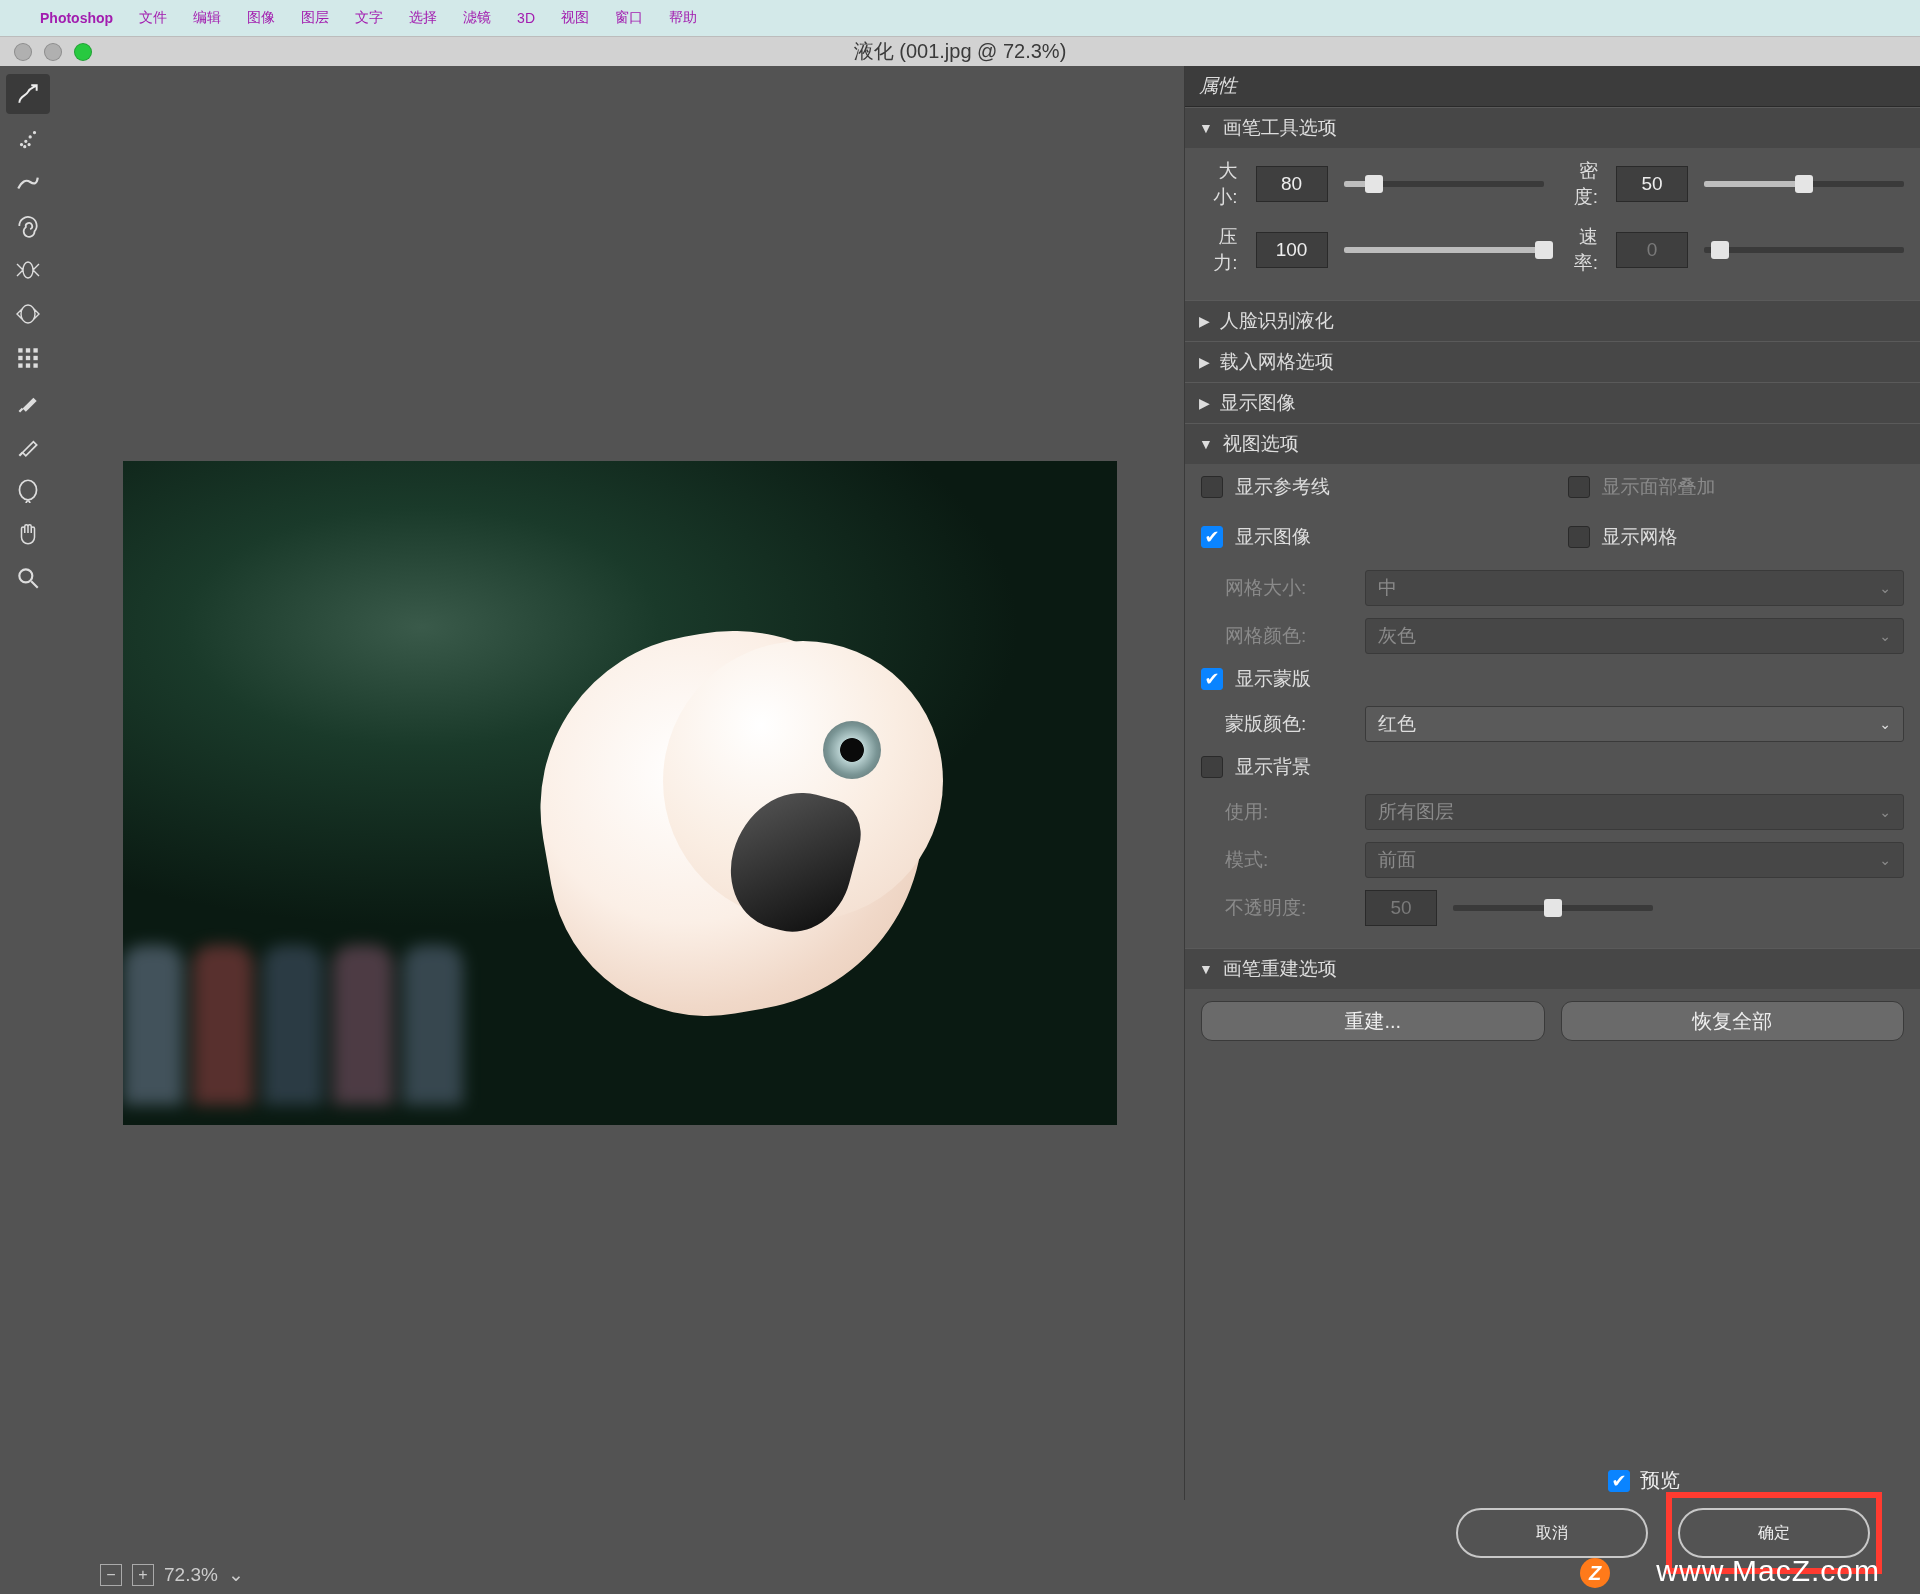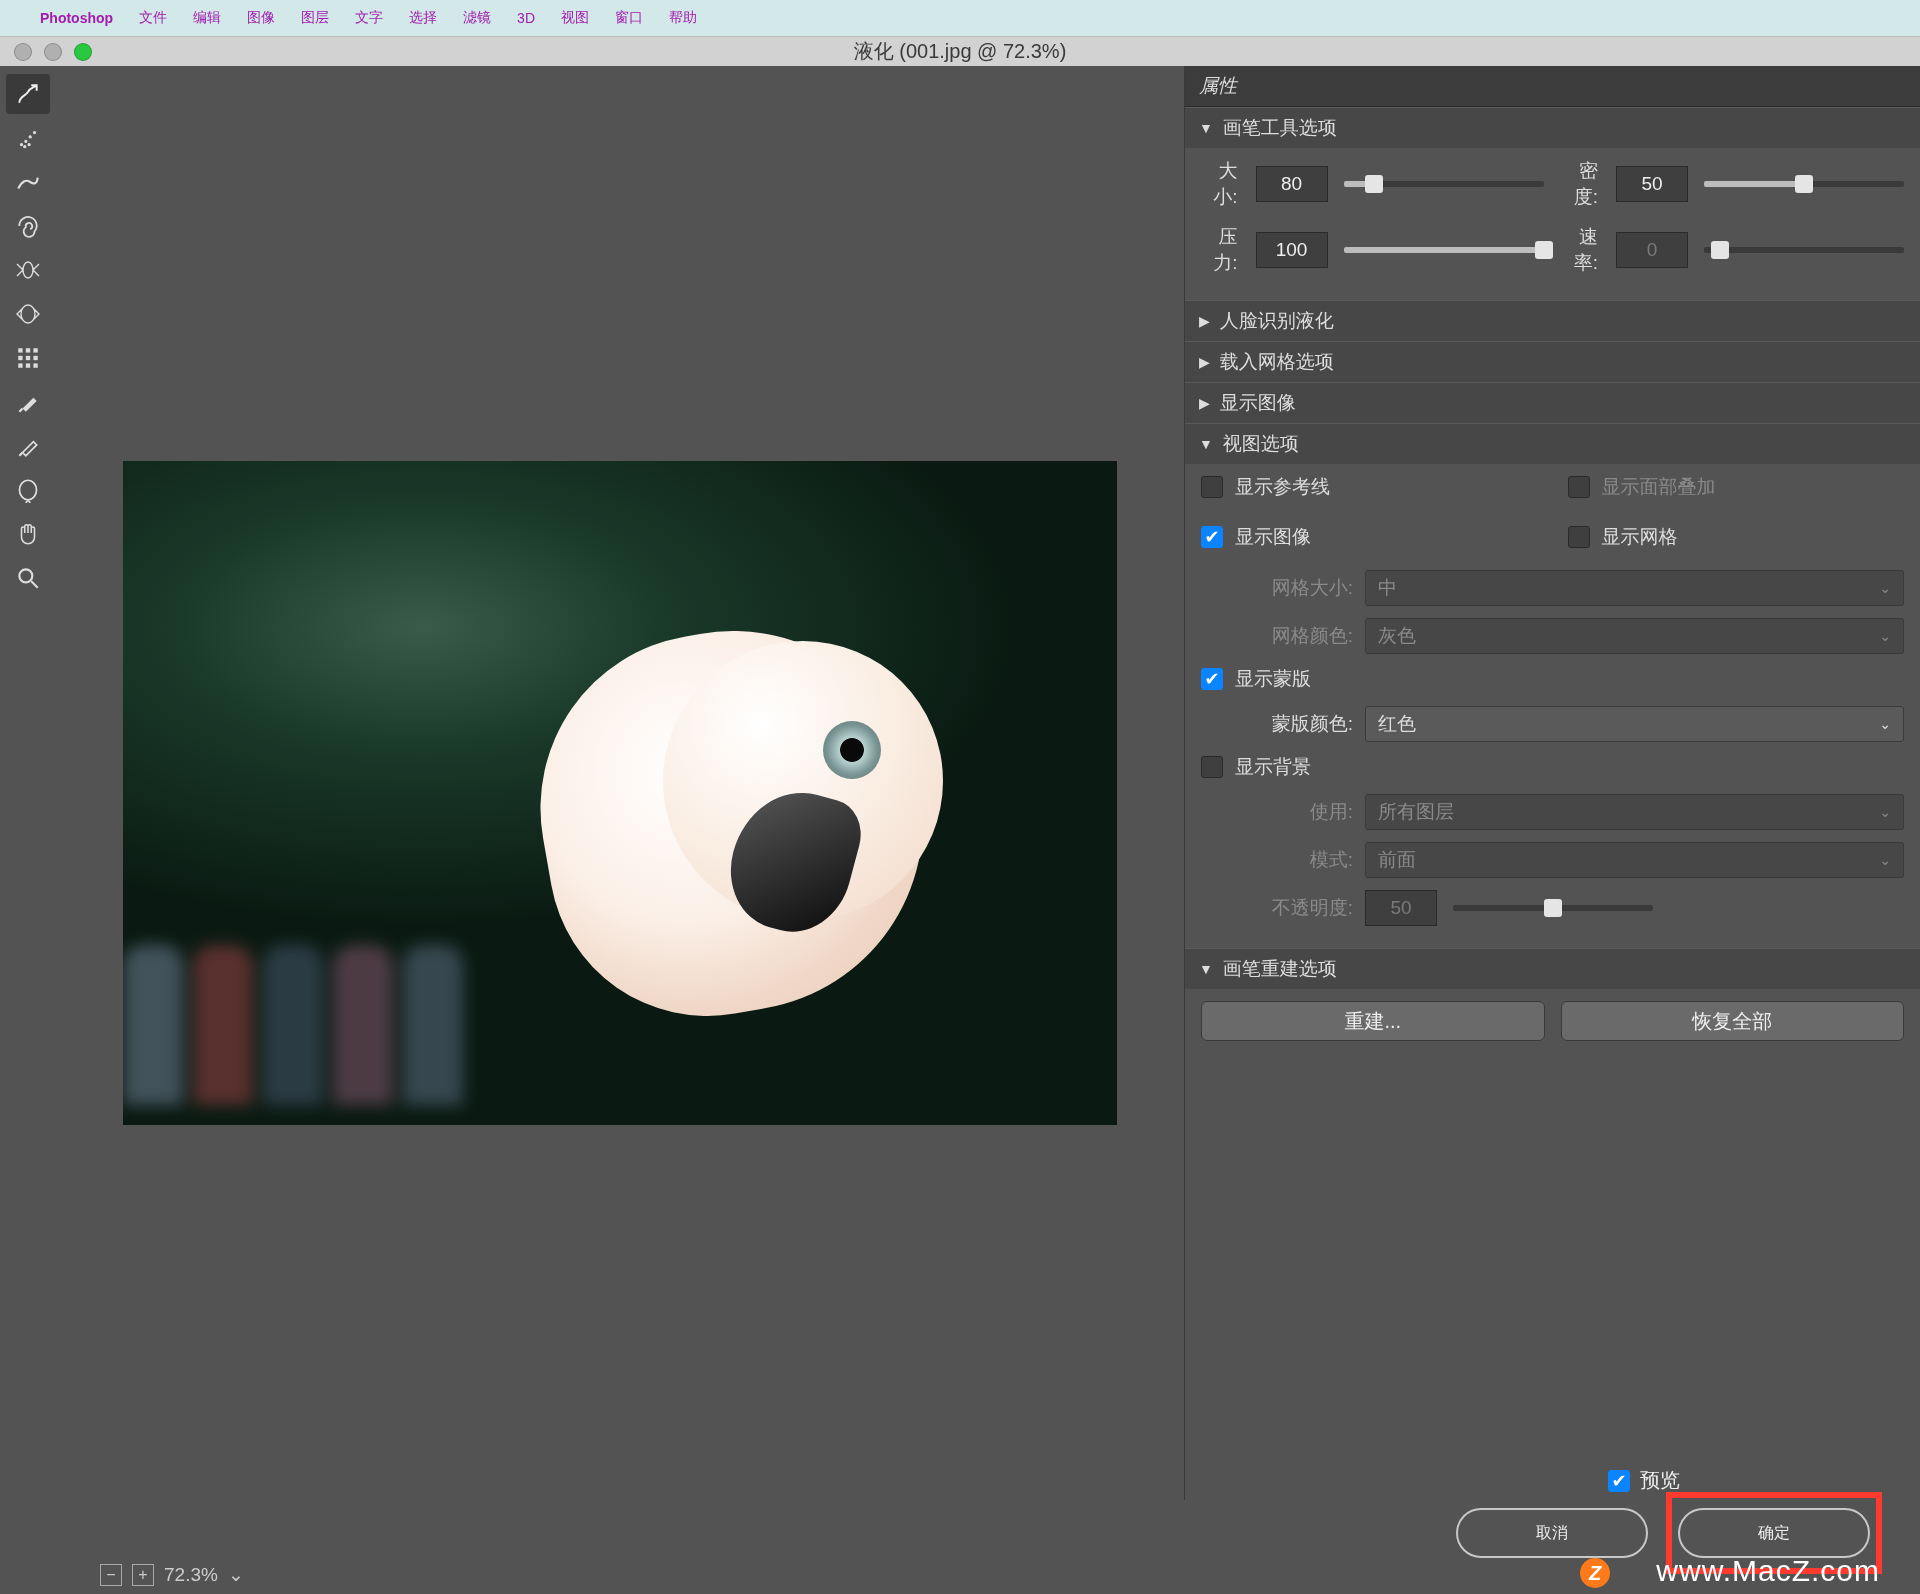--- a/index.html
+++ b/index.html
@@ -65,25 +65,25 @@
 .checkbox { width: 22px; height: 22px; border: 1px solid #2a2a2a; background: #3f3f3f; display: inline-flex; align-items: center; justify-content: center; color: #fff; font-size: 18px; border-radius: 3px; }
 .checkbox.checked { background: #0a84ff; border-color: #0a84ff; }
 .check-row { display: flex; align-items: center; gap: 12px; margin-bottom: 14px; }
 .check-row.disabled { color: #8a8a8a; }
 .two-col { display: grid; grid-template-columns: 1fr 1fr; gap: 10px 30px; }
 
 .select { flex: 1; height: 36px; background: #5a5a5a; border: 1px solid #3a3a3a; border-radius: 3px; padding: 0 12px; display: flex; align-items: center; justify-content: space-between; }
 .select.disabled { background: #474747; color: #8a8a8a; }
 .select-arrow { font-size: 14px; }
 .sel-row { display: flex; align-items: center; gap: 12px; margin-bottom: 12px; }
-.sel-label { width: 128px; text-align: right; }
+.sel-label { width: 128px; text-align: left; }
 .sel-row.disabled { color: #8a8a8a; }
 
 .btn-row { display: flex; gap: 16px; padding: 12px 16px; }
-.gbtn { flex: 1; height: 40px; background: #6a6a6a; border: 1px solid #3a3a3a; color: #eee; font-size: 20px; display: flex; align-items: center; justify-content: center; border-radius: 6px; }
+.gbtn { flex: 1; height: 40px; background: #6a6a6a; border: 1px solid #3a3a3a; color: #eee; font-size: 20px; display: flex; align-items: center; justify-content: center; border-radius: 11px; }
 
 
 .footer { position: absolute; bottom: 0; left: 0; right: 0; height: 94px; }
 .status { position: absolute; left: 100px; bottom: 8px; display: flex; align-items: center; gap: 10px; color: #ccc; font-size: 19px; }
 .status .mini { width: 22px; height: 22px; border: 1px solid #aaa; display: flex; align-items: center; justify-content: center; font-size: 16px; }
 .preview-check { position: absolute; right: 240px; bottom: 100px; display: flex; align-items: center; gap: 10px; }
 .dlg-btn { position: absolute; bottom: 36px; height: 50px; border-radius: 28px; border: 2px solid #c8c8c8; color: #eee; font-size: 16px; display: flex; align-items: center; justify-content: center; background: #535353; }
 .btn-cancel { right: 272px; width: 192px; }
 .btn-ok { right: 50px; width: 192px; }
 .ok-highlight { position: absolute; right: 38px; bottom: 20px; width: 216px; height: 82px; border: 6px solid #ff3b30; pointer-events: none; }

